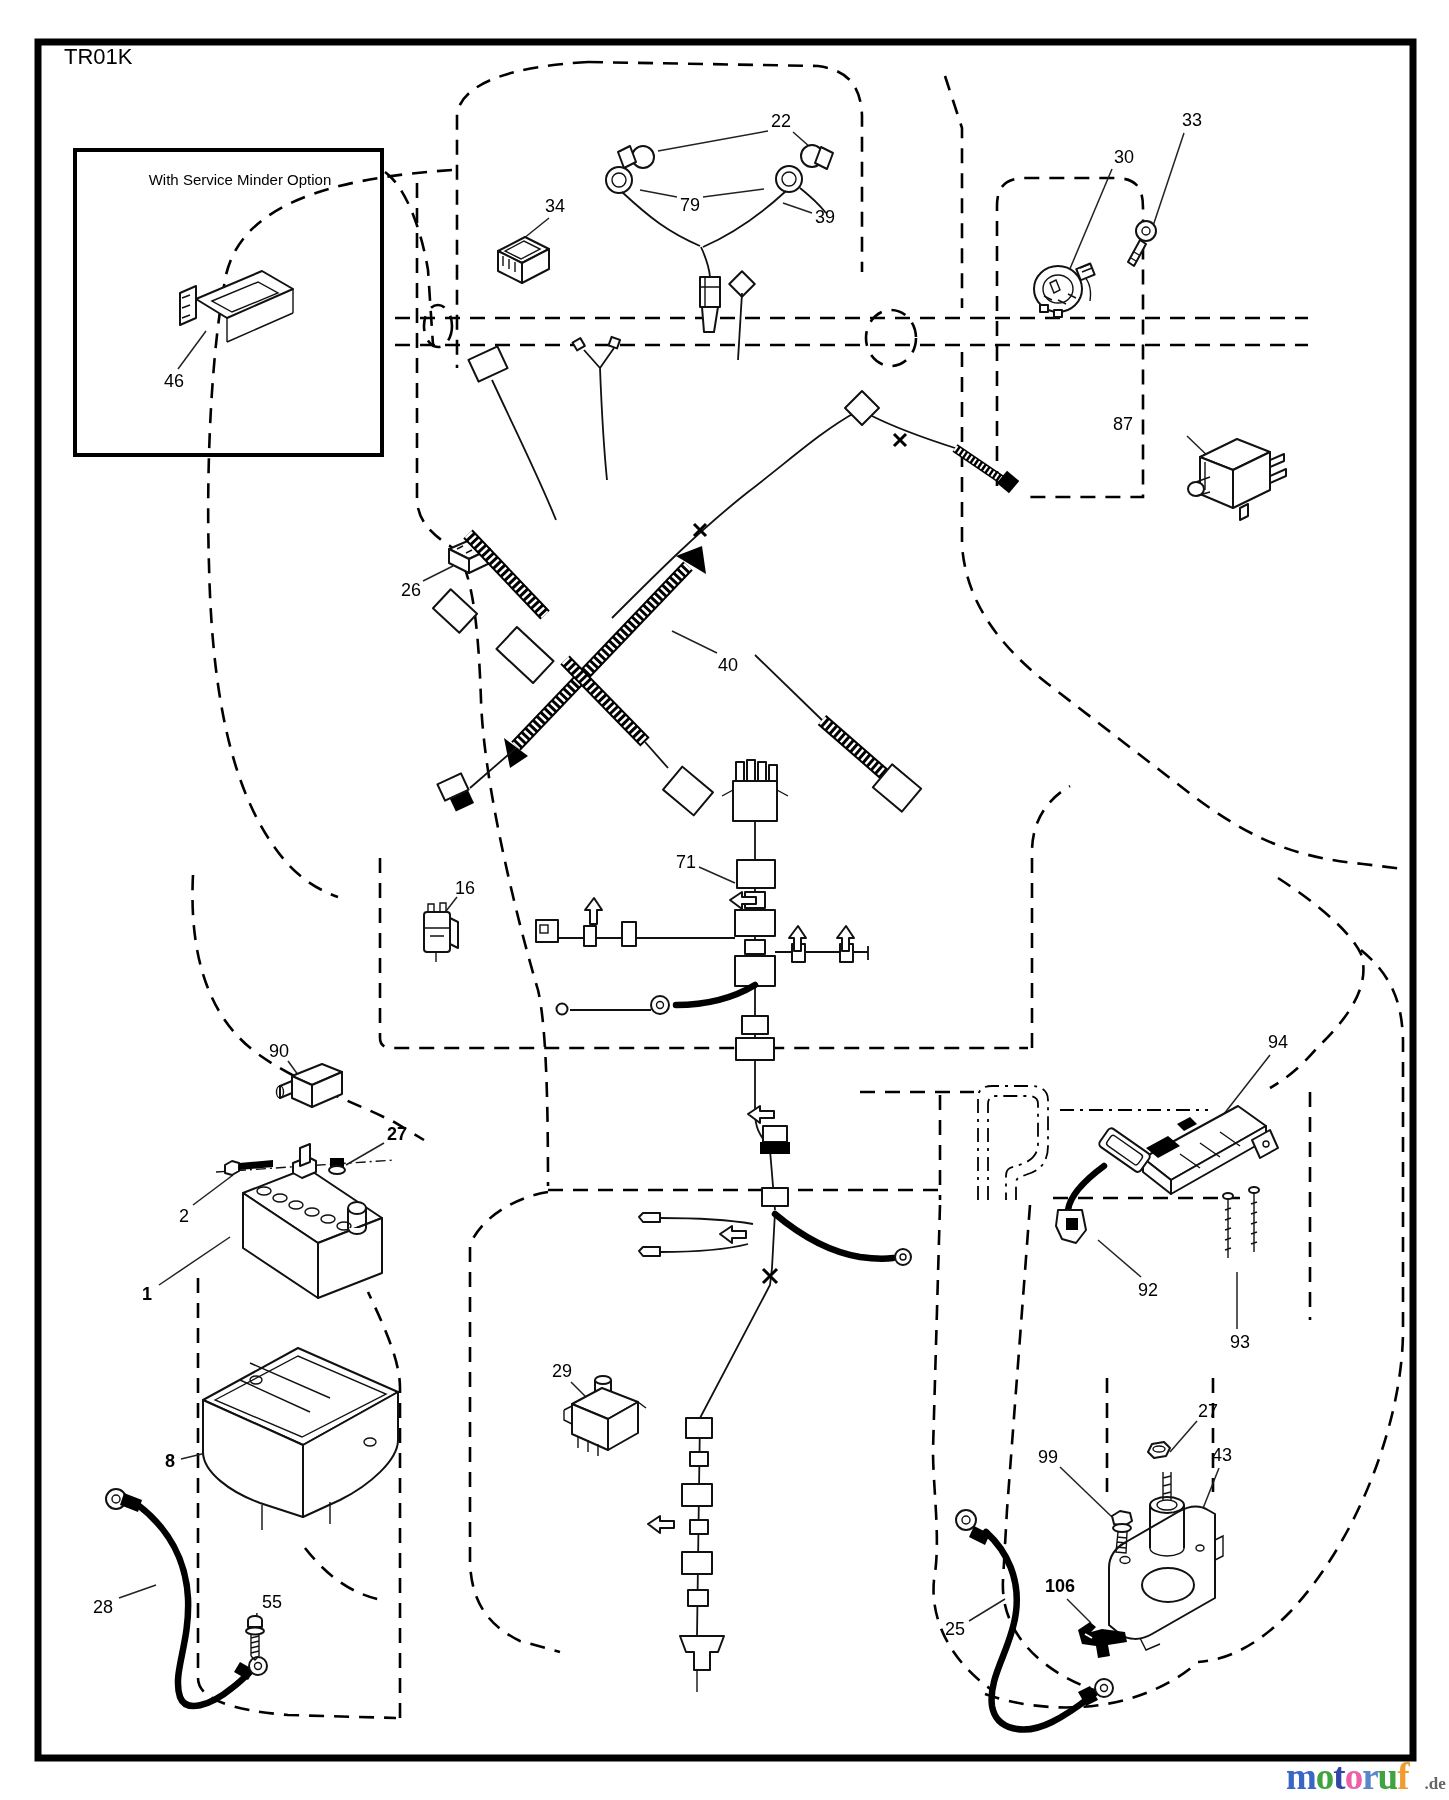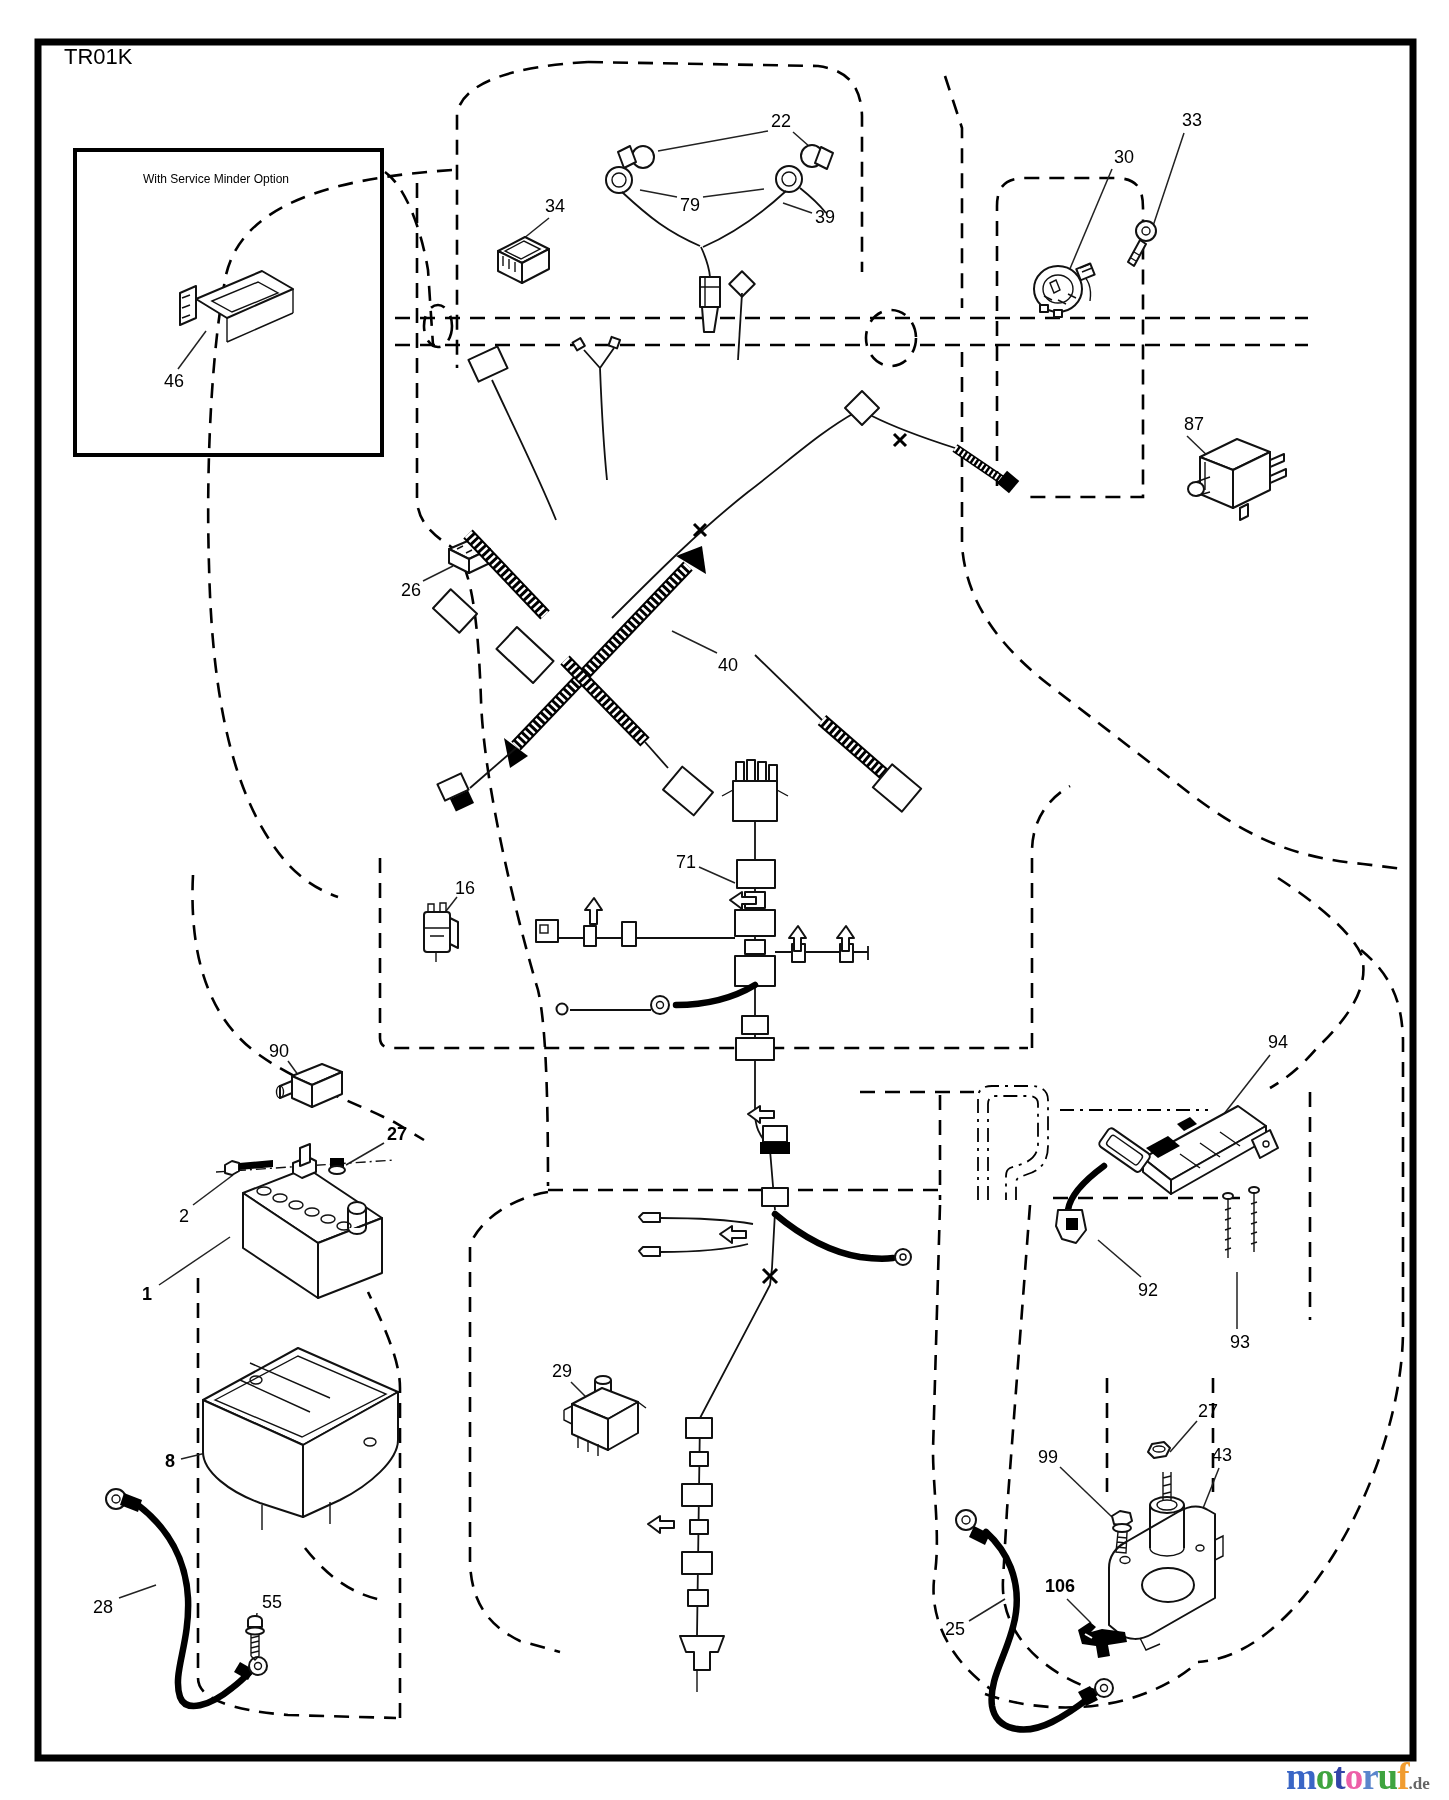--- a/index.html
+++ b/index.html
@@ -16,24 +16,24 @@
   .cab{fill:none;stroke:#000;stroke-width:6.5;stroke-linecap:round;}
   .br{fill:none;stroke:#000;stroke-width:13;}
   .brh{fill:none;stroke:#fff;stroke-width:9;stroke-dasharray:2.5 3;}
   .br2{fill:none;stroke:#000;stroke-width:9;}
   .brh2{fill:none;stroke:#fff;stroke-width:6;stroke-dasharray:2 2.5;}
   .xm{stroke:#000;stroke-width:3;fill:none;}
   .callout{position:absolute;transform:translate(-50%,-50%);font-size:18px;line-height:1;
            white-space:nowrap;letter-spacing:0;}
   .callout.b{font-weight:bold;}
   #code-label{position:absolute;left:64px;top:44px;font-size:22px;}
-  #smo-title{position:absolute;left:216px;top:179px;transform:translate(-50%,-50%);font-size:12px;}
+  #smo-title{position:absolute;left:240px;top:179px;transform:translate(-50%,-50%);font-size:15px;}
   #logo{position:absolute;left:1286px;top:1758px;font-family:"Liberation Serif",serif;
         font-weight:bold;font-size:37px;line-height:1;letter-spacing:-1px;}
-  #logo .suffix{font-size:17px;font-weight:bold;letter-spacing:0;}
+  #logo .suffix{font-size:17px;font-weight:bold;letter-spacing:0;margin-left:16px;}
 </style>
 </head>
 <body>
 
 <div id="stage">
 
 <svg id="art" viewBox="0 0 1449 1800">
 
   <rect x="38" y="42" width="1375" height="1716" fill="none" stroke="#000" stroke-width="7"></rect>
 
@@ -406,21 +406,21 @@
 <div id="code-label">TR01K</div>
 <div id="smo-title">With Service Minder Option</div>
 
 <div class="callout" style="left:174px;top:381px">46</div>
 <div class="callout" style="left:555px;top:206px">34</div>
 <div class="callout" style="left:781px;top:121px">22</div>
 <div class="callout" style="left:690px;top:205px">79</div>
 <div class="callout" style="left:825px;top:217px">39</div>
 <div class="callout" style="left:1192px;top:120px">33</div>
 <div class="callout" style="left:1124px;top:157px">30</div>
-<div class="callout" style="left:1194px;top:424px">87</div>
+<div class="callout" style="left:1123px;top:424px">87</div>
 <div class="callout" style="left:411px;top:590px">26</div>
 <div class="callout" style="left:728px;top:665px">40</div>
 <div class="callout" style="left:465px;top:888px">16</div>
 <div class="callout" style="left:686px;top:862px">71</div>
 <div class="callout" style="left:279px;top:1051px">90</div>
 <div class="callout b" style="left:397px;top:1134px">27</div>
 <div class="callout" style="left:184px;top:1216px">2</div>
 <div class="callout b" style="left:147px;top:1294px">1</div>
 <div class="callout" style="left:1278px;top:1042px">94</div>
 <div class="callout" style="left:1148px;top:1290px">92</div>

